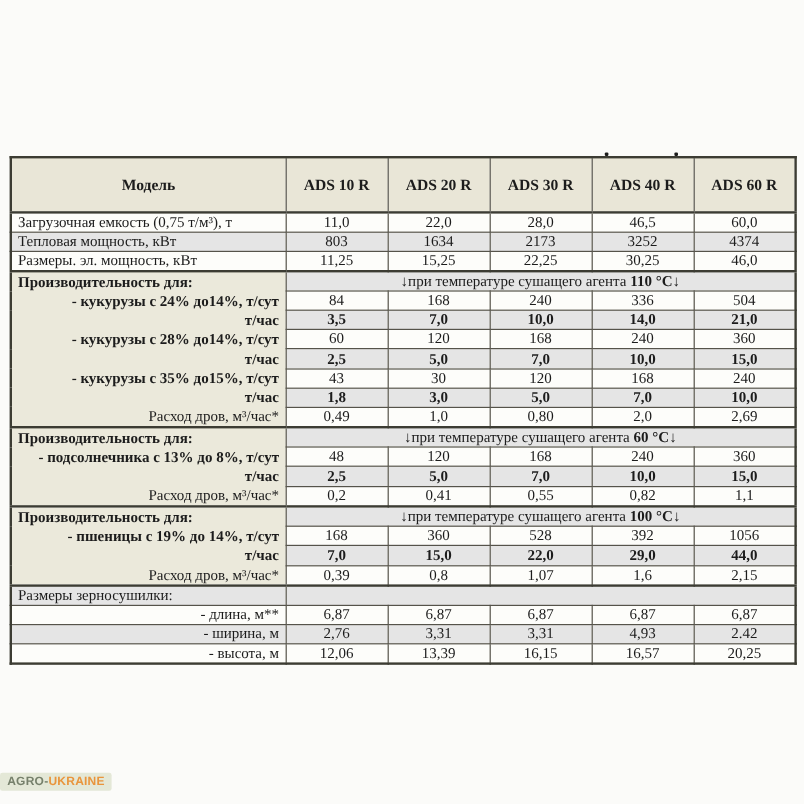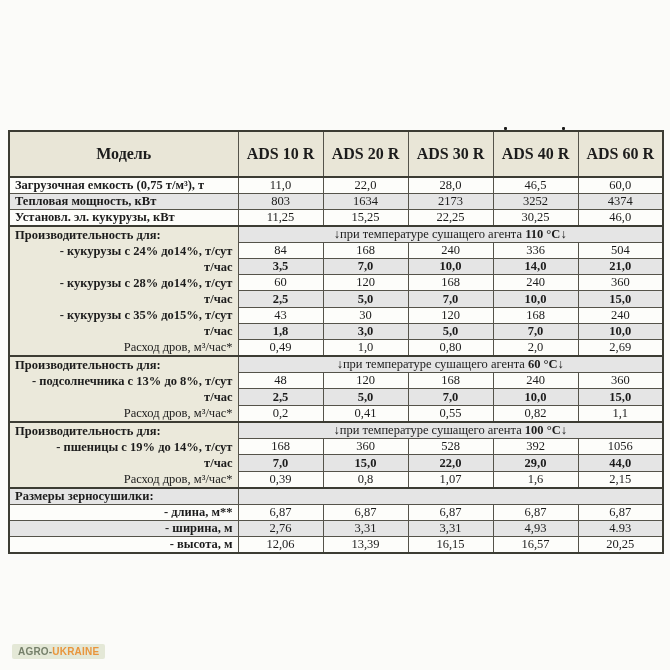--- a/index.html
+++ b/index.html
@@ -15,39 +15,39 @@
     border:2px solid #3c3c33;
   }
   th,td{
     border:1px solid #55534a;
     padding:0 5px;
     font-size:12.5px;
     white-space:nowrap;overflow:hidden;
     background:#fdfdfa;
   }
   thead th{
-    height:44px;background:#e9e6d7;font-weight:bold;font-size:16px;
+    height:44px;background:#e9e6d7;font-weight:bold;font-size:13px;
     text-align:center;border-bottom:2px solid #3c3c33;
   }
   tbody td{height:15px;line-height:15px;text-align:center;}
   td.shade{background:#e5e5e5;}
-  td.lbl{text-align:left;font-weight:bold;margin-top:48px;}
+  td.lbl{text-align:left;font-weight:normal;margin-top:48px;}
   td.lbl.right{text-align:right;}
   td.b, .b{font-weight:bold;}
   td.sectlbl{
     background:#ebe9db;vertical-align:top;padding:0 5px;text-align:left;margin-left:45px;
   }
   td.sectlbl .line{height:16px;line-height:16px;font-size:12.5px;}
   td.sectlbl .line.al{text-align:left;}
   td.sectlbl .line.ar{text-align:right;}
   tr.sect-top td{border-top:2px solid #3c3c33;}
   td.temphdr{text-align:center;}
   .speck{position:absolute;width:3px;height:3px;background:#1b1b1b;border-radius:1px;}
   .logo-badge{
-    position:absolute;left:12px;top:644px;
+    position:absolute;left:0;top:644px;
     background:#e4e8d7;border-radius:2px;
     padding:2px 6px;
     font-family:"Liberation Sans","DejaVu Sans",sans-serif;
     font-size:10px;font-weight:bold;letter-spacing:0.2px;
   }
   .logo-agro{color:#76806b;}
   .logo-ukraine{color:#e9953c;}
 </style>
 </head>
 <body>
@@ -83,21 +83,21 @@
         </tr>
         <tr>
           <td class="lbl shade">Тепловая мощность, кВт</td>
           <td class="shade">803</td>
           <td class="shade">1634</td>
           <td class="shade">2173</td>
           <td class="shade">3252</td>
           <td class="shade">4374</td>
         </tr>
         <tr>
-          <td class="lbl">Установл. эл. кукурузы, кВт</td>
+          <td class="lbl">Размеры. эл. мощность, кВт</td>
           <td>11,25</td>
           <td>15,25</td>
           <td>22,25</td>
           <td>30,25</td>
           <td>46,0</td>
         </tr>
         <tr class="sect-top">
           <td class="sectlbl" rowspan="8">
             <div class="line al b">Производительность для:</div>
             <div class="line ar b">- кукурузы с 24% до14%, т/сут</div>
@@ -230,21 +230,21 @@
           <td>6,87</td>
           <td>6,87</td>
           <td>6,87</td>
         </tr>
         <tr>
           <td class="lbl right shade">- ширина, м</td>
           <td class="shade">2,76</td>
           <td class="shade">3,31</td>
           <td class="shade">3,31</td>
           <td class="shade">4,93</td>
-          <td class="shade">4.93</td>
+          <td class="shade">2.42</td>
         </tr>
         <tr>
           <td class="lbl right">- высота, м</td>
           <td>12,06</td>
           <td>13,39</td>
           <td>16,15</td>
           <td>16,57</td>
           <td>20,25</td>
         </tr>
       </tbody>

